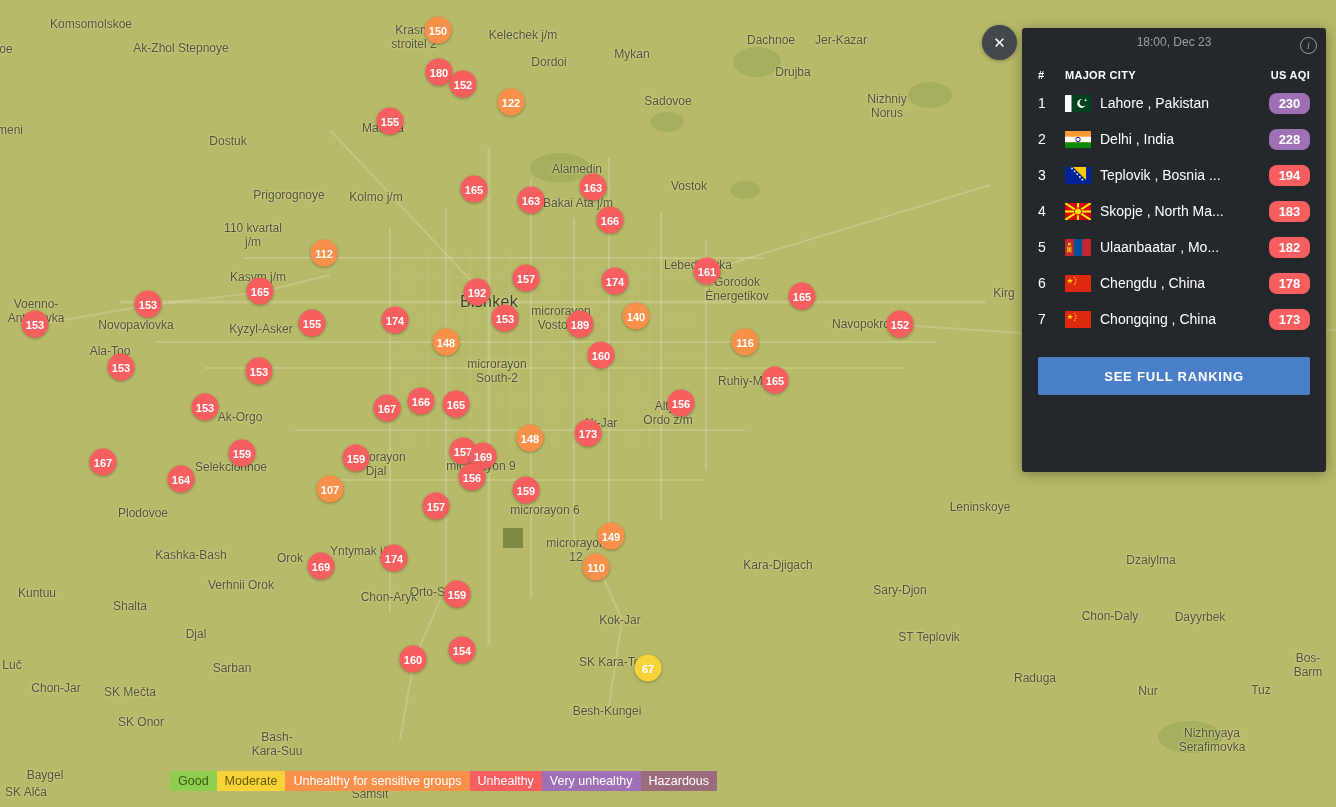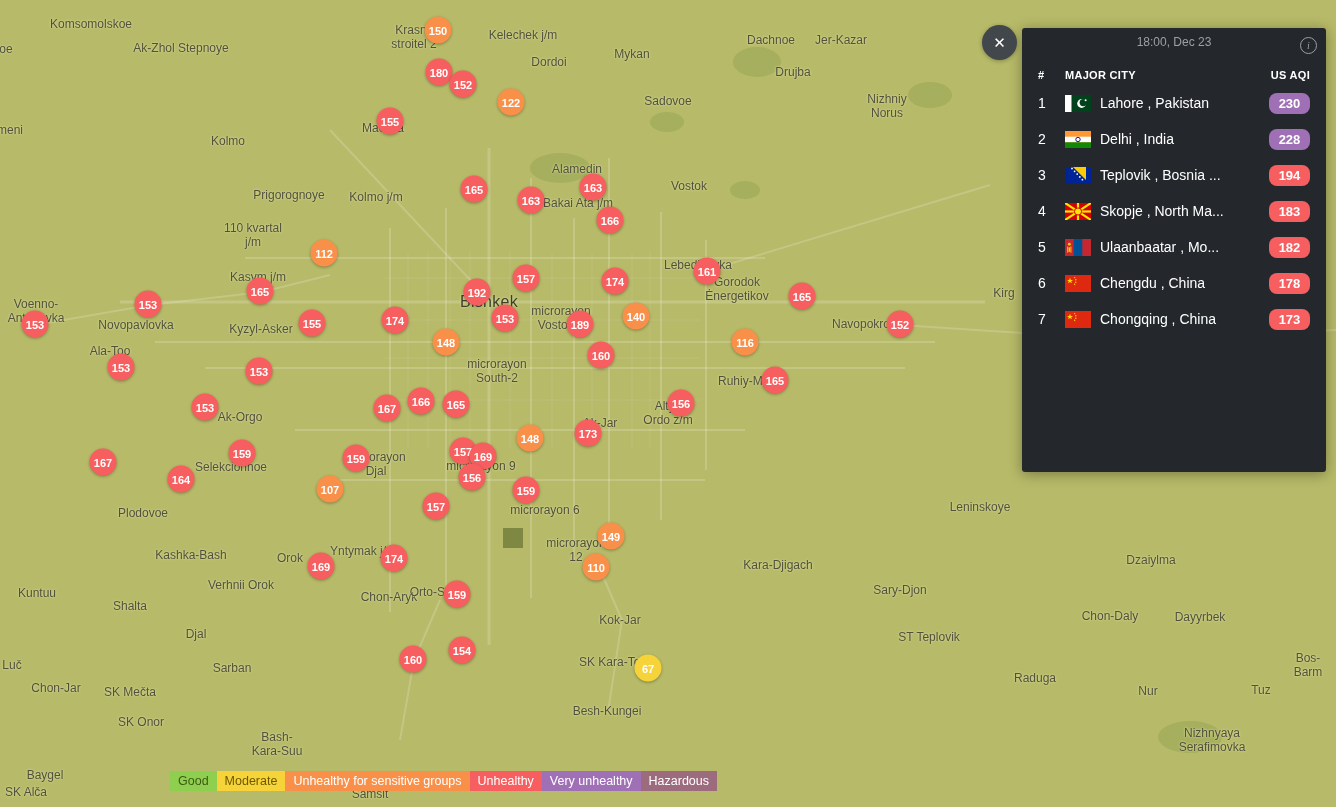--- a/index.html
+++ b/index.html
@@ -129,21 +129,21 @@
 stroitel 2</div>
       <div class="map-label" style="left: 523px; top: 35px;">Kelechek j/m</div>
       <div class="map-label" style="left: 549px; top: 62px;">Dordoi</div>
       <div class="map-label" style="left: 632px; top: 54px;">Mykan</div>
       <div class="map-label" style="left: 771px; top: 40px;">Dachnoe</div>
       <div class="map-label" style="left: 841px; top: 40px;">Jer-Kazar</div>
       <div class="map-label" style="left: 793px; top: 72px;">Drujba</div>
       <div class="map-label" style="left: 668px; top: 101px;">Sadovoe</div>
       <div class="map-label" style="left: 887px; top: 106px;">Nizhniy
 Norus</div>
-      <div class="map-label" style="left: 228px; top: 141px;">Kolmo</div>
+      <div class="map-label" style="left: 228px; top: 141px;">Dostuk</div>
       <div class="map-label" style="left: 383px; top: 128px;">Maevka</div>
       <div class="map-label" style="left: 577px; top: 169px;">Alamedin</div>
       <div class="map-label" style="left: 289px; top: 195px;">Prigorognoye</div>
       <div class="map-label" style="left: 376px; top: 197px;">Kolmo j/m</div>
       <div class="map-label" style="left: 578px; top: 203px;">Bakai Ata j/m</div>
       <div class="map-label" style="left: 689px; top: 186px;">Vostok</div>
       <div class="map-label" style="left: 253px; top: 235px;">110 kvartal
 j/m</div>
       <div class="map-label" style="left: 258px; top: 277px;">Kasym j/m</div>
       <div class="map-label" style="left: 698px; top: 265px;">Lebedinovka</div>
@@ -392,13 +392,14 @@
             <circle cx="9.6" cy="2.6" r="0.7" fill="#FFDE00"></circle>
             <circle cx="10.8" cy="4.8" r="0.7" fill="#FFDE00"></circle>
             <circle cx="10.8" cy="7.2" r="0.7" fill="#FFDE00"></circle>
             <circle cx="9.6" cy="9.2" r="0.7" fill="#FFDE00"></circle>
           </svg>
         </span>
         <span class="city">Chongqing , China</span>
         <span class="badge" style="background: rgb(246, 94, 95);">173</span>
       </div>
     </div>
+  <button class="see-full-btn" style="background: rgb(76, 127, 201);">SEE FULL RANKING</button>
 </div>
 
 </body></html>

